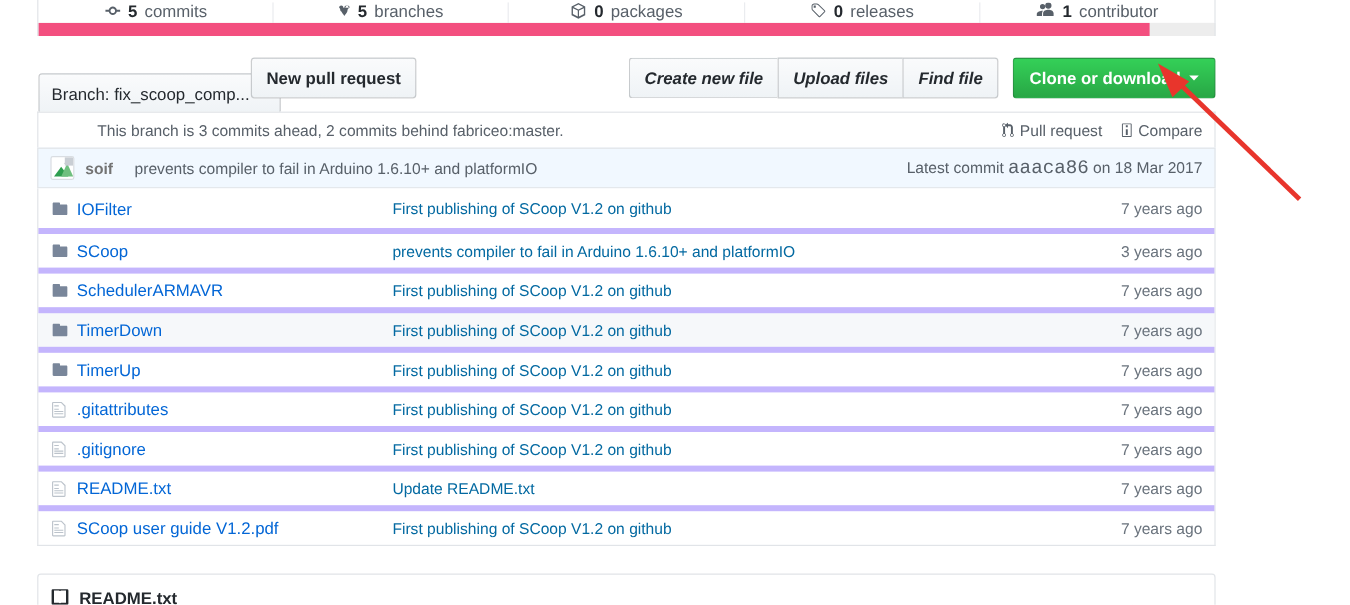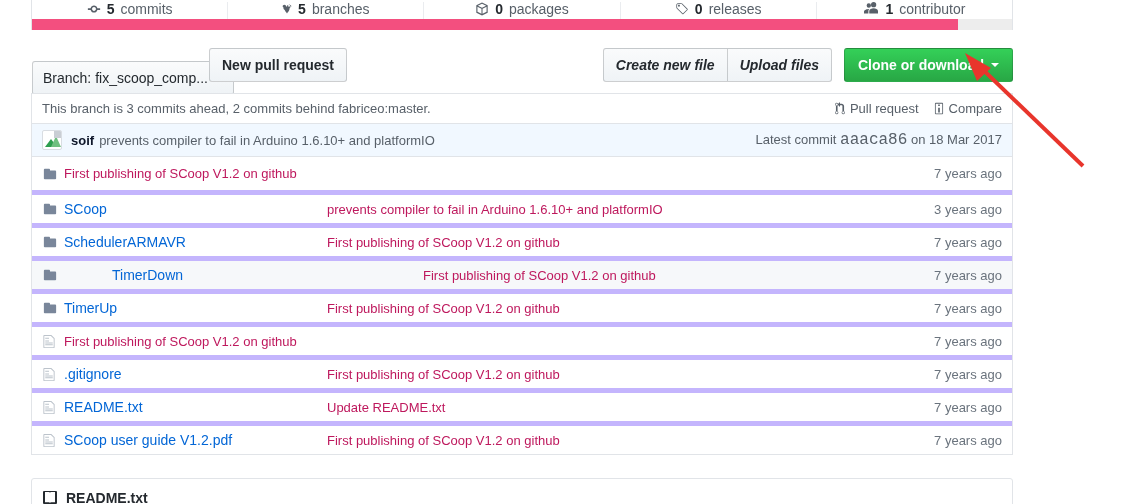--- a/index.html
+++ b/index.html
@@ -63,21 +63,21 @@
     border-top:4px solid currentColor;vertical-align:middle;
   }
 
   
   .branch-status{
     position:absolute;left:31px;top:93px;width:982px;height:30px;
     box-sizing:border-box;border:1px solid #e1e4e8;border-bottom:none;
     background:#fff;display:flex;align-items:center;padding:0 10px;
     font-size:13px;color:#586069;
   }
-  .branch-status .txt{flex:1;}
+  .branch-status .txt{flex:1;margin-left:39px;}
   .bs-links{display:flex;align-items:flex-end;gap:14px;}
   .bs-link{display:flex;align-items:center;gap:4px;color:#586069;text-decoration:none;cursor:pointer;}
   .bs-link svg{fill:#586069;display:block;}
 
   
   .commit-bar{
     position:absolute;left:31px;top:123px;width:982px;height:34px;
     box-sizing:border-box;border:1px solid #e1e4e8;background:#f1f8ff;
     display:flex;align-items:center;padding:0 10px;font-size:13px;color:#586069;
   }
@@ -85,40 +85,40 @@
     width:20px;height:20px;margin-right:9px;flex:none;position:relative;
     border:1px solid #d9dde2;background:#fff;box-sizing:border-box;border-radius:2px;
     overflow:hidden;
   }
   .avatar .mtn{position:absolute;left:2px;bottom:2px;width:0;height:0;
     border-left:6px solid transparent;border-right:6px solid transparent;border-bottom:8px solid #2e9e4f;}
   .avatar .mtn2{position:absolute;left:8px;bottom:2px;width:0;height:0;
     border-left:5px solid transparent;border-right:5px solid transparent;border-bottom:11px solid #6fbf7f;}
   .avatar .sun{position:absolute;right:3px;top:3px;width:4px;height:4px;border-radius:50%;background:#7f8c9a;}
   .avatar .corner{position:absolute;right:0;top:0;width:7px;height:7px;background:#c9ced4;}
-  .commit-author{font-weight:bold;color:#0f172a;margin-right:5px;}
+  .commit-author{font-weight:bold;color:#737373;margin-right:18px;}
   .commit-msg{color:#586069;}
   .commit-right{margin-left:auto;color:#586069;}
   .sha{font-family:"Liberation Mono","DejaVu Sans Mono",monospace;font-size:16px;color:#586069;}
 
   
   .files{
     position:absolute;left:31px;top:157px;width:982px;
     box-sizing:border-box;border:1px solid #e1e4e8;border-top:none;background:#fff;
   }
   .file-row{
     display:flex;align-items:center;height:33px;
     border-top:5px solid #c4b5fd;padding:0 10px;box-sizing:border-box;font-size:14px;
   }
   .file-row:first-child{border-top:none;}
-  .file-row.hover{background:#f6f8fa;gap:48px;}
+  .file-row.hover{background:#f6f8fa;}
   .fr-icon{width:22px;flex:none;display:flex;align-items:center;}
   .fr-name{width:263px;flex:none;overflow:hidden;white-space:nowrap;text-overflow:ellipsis;}
   .fr-name a{color:#0366d6;text-decoration:none;cursor:pointer;}
-  .fr-msg{flex:1;color:#be185d;font-size:13px;overflow:hidden;white-space:nowrap;text-overflow:ellipsis;}
+  .fr-msg{flex:1;color:#0369a1;font-size:13px;overflow:hidden;white-space:nowrap;text-overflow:ellipsis;}
   .fr-age{width:110px;flex:none;text-align:right;color:#6a737d;font-size:13px;}
   .icon-folder{fill:#79869a;display:block;}
   .icon-file{fill:#bcc3cb;display:block;}
 
   
   .readme-box{
     position:absolute;left:31px;top:478px;width:982px;height:40px;
     box-sizing:border-box;border:1px solid #e1e4e8;border-radius:3px 3px 0 0;
     background:#fff;display:flex;align-items:center;padding:0 10px;
   }
@@ -198,20 +198,21 @@
     <div class="btn btn-branch">
       <span>Branch: fix_scoop_comp...</span>
       <span class="caret"></span>
     </div>
     <div class="btn btn-newpr">New pull request</div>
 
     <div class="right-group">
       <div class="grp">
         <div class="btn">Create new file</div>
         <div class="btn">Upload files</div>
+        <div class="btn">Find file</div>
       </div>
       <div class="btn btn-clone">
         <span>Clone or download</span>
         <span class="caret"></span>
       </div>
     </div>
   </div>
 
   <div class="branch-status">
     <span class="txt">This branch is 3 commits ahead, 2 commits behind fabriceo:master.</span>
@@ -251,20 +252,21 @@
     </span>
   </div>
 
   <div class="files" id="file-list">
       <div class="file-row">
         <span class="fr-icon">
           <svg class="icon-folder" width="16" height="14" viewBox="0 0 14 16">
             <path d="M13 4H7V3c0-.66-.31-1-1-1H1c-.55 0-1 .45-1 1v10c0 .55.45 1 1 1h12c.55 0 1-.45 1-1V5c0-.55-.45-1-1-1z"></path>
           </svg>
         </span>
+        <span class="fr-name"><a href="#">IOFilter</a></span>
         <span class="fr-msg">First publishing of SCoop V1.2 on github</span>
         <span class="fr-age">7 years ago</span>
       </div>
       <div class="file-row">
         <span class="fr-icon">
           <svg class="icon-folder" width="16" height="14" viewBox="0 0 14 16">
             <path d="M13 4H7V3c0-.66-.31-1-1-1H1c-.55 0-1 .45-1 1v10c0 .55.45 1 1 1h12c.55 0 1-.45 1-1V5c0-.55-.45-1-1-1z"></path>
           </svg>
         </span>
         <span class="fr-name"><a href="#">SCoop</a></span>
@@ -300,20 +302,21 @@
         <span class="fr-name"><a href="#">TimerUp</a></span>
         <span class="fr-msg">First publishing of SCoop V1.2 on github</span>
         <span class="fr-age">7 years ago</span>
       </div>
       <div class="file-row">
         <span class="fr-icon">
           <svg class="icon-file" width="14" height="15" viewBox="0 0 12 16">
             <path d="M6 5H2V4h4v1zm0 2H2v1h4V7zm4 2H2v1h8V9zm0 2H2v1h8v-1zm2-6.5V14c0 .55-.45 1-1 1H1c-.55 0-1-.45-1-1V2c0-.55.45-1 1-1h7.5L12 4.5zM11 5L8 2H1v12h10V5z"></path>
           </svg>
         </span>
+        <span class="fr-name"><a href="#">.gitattributes</a></span>
         <span class="fr-msg">First publishing of SCoop V1.2 on github</span>
         <span class="fr-age">7 years ago</span>
       </div>
       <div class="file-row">
         <span class="fr-icon">
           <svg class="icon-file" width="14" height="15" viewBox="0 0 12 16">
             <path d="M6 5H2V4h4v1zm0 2H2v1h4V7zm4 2H2v1h8V9zm0 2H2v1h8v-1zm2-6.5V14c0 .55-.45 1-1 1H1c-.55 0-1-.45-1-1V2c0-.55.45-1 1-1h7.5L12 4.5zM11 5L8 2H1v12h10V5z"></path>
           </svg>
         </span>
         <span class="fr-name"><a href="#">.gitignore</a></span>

